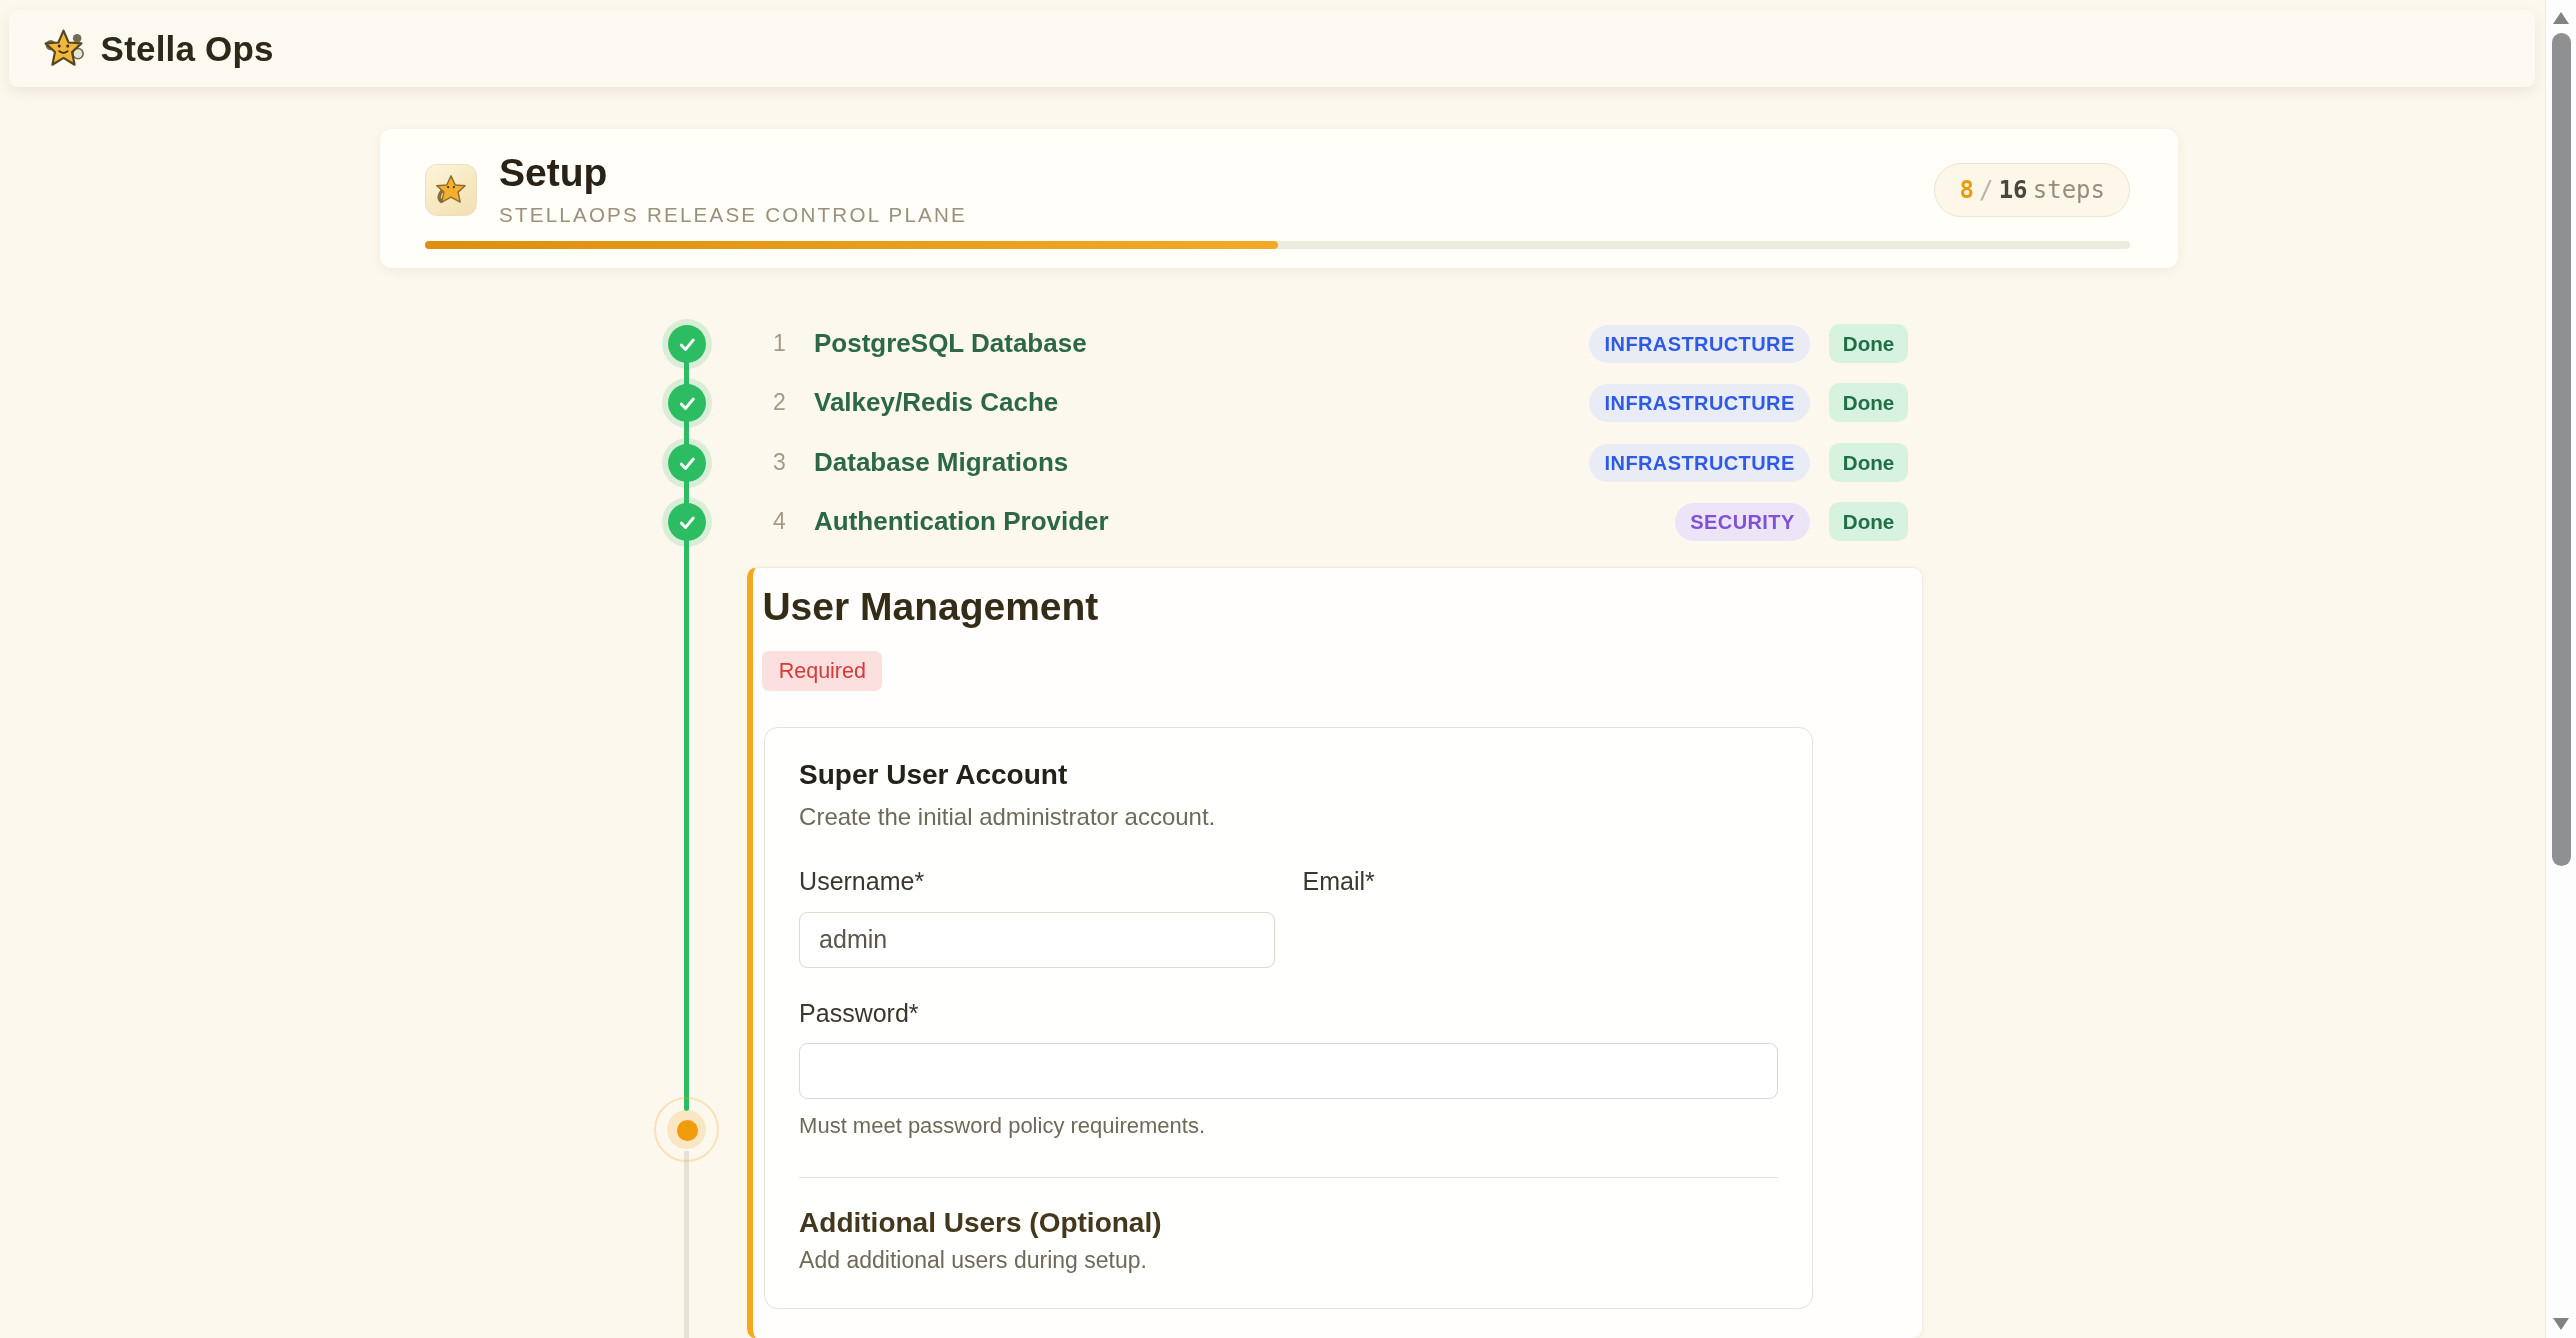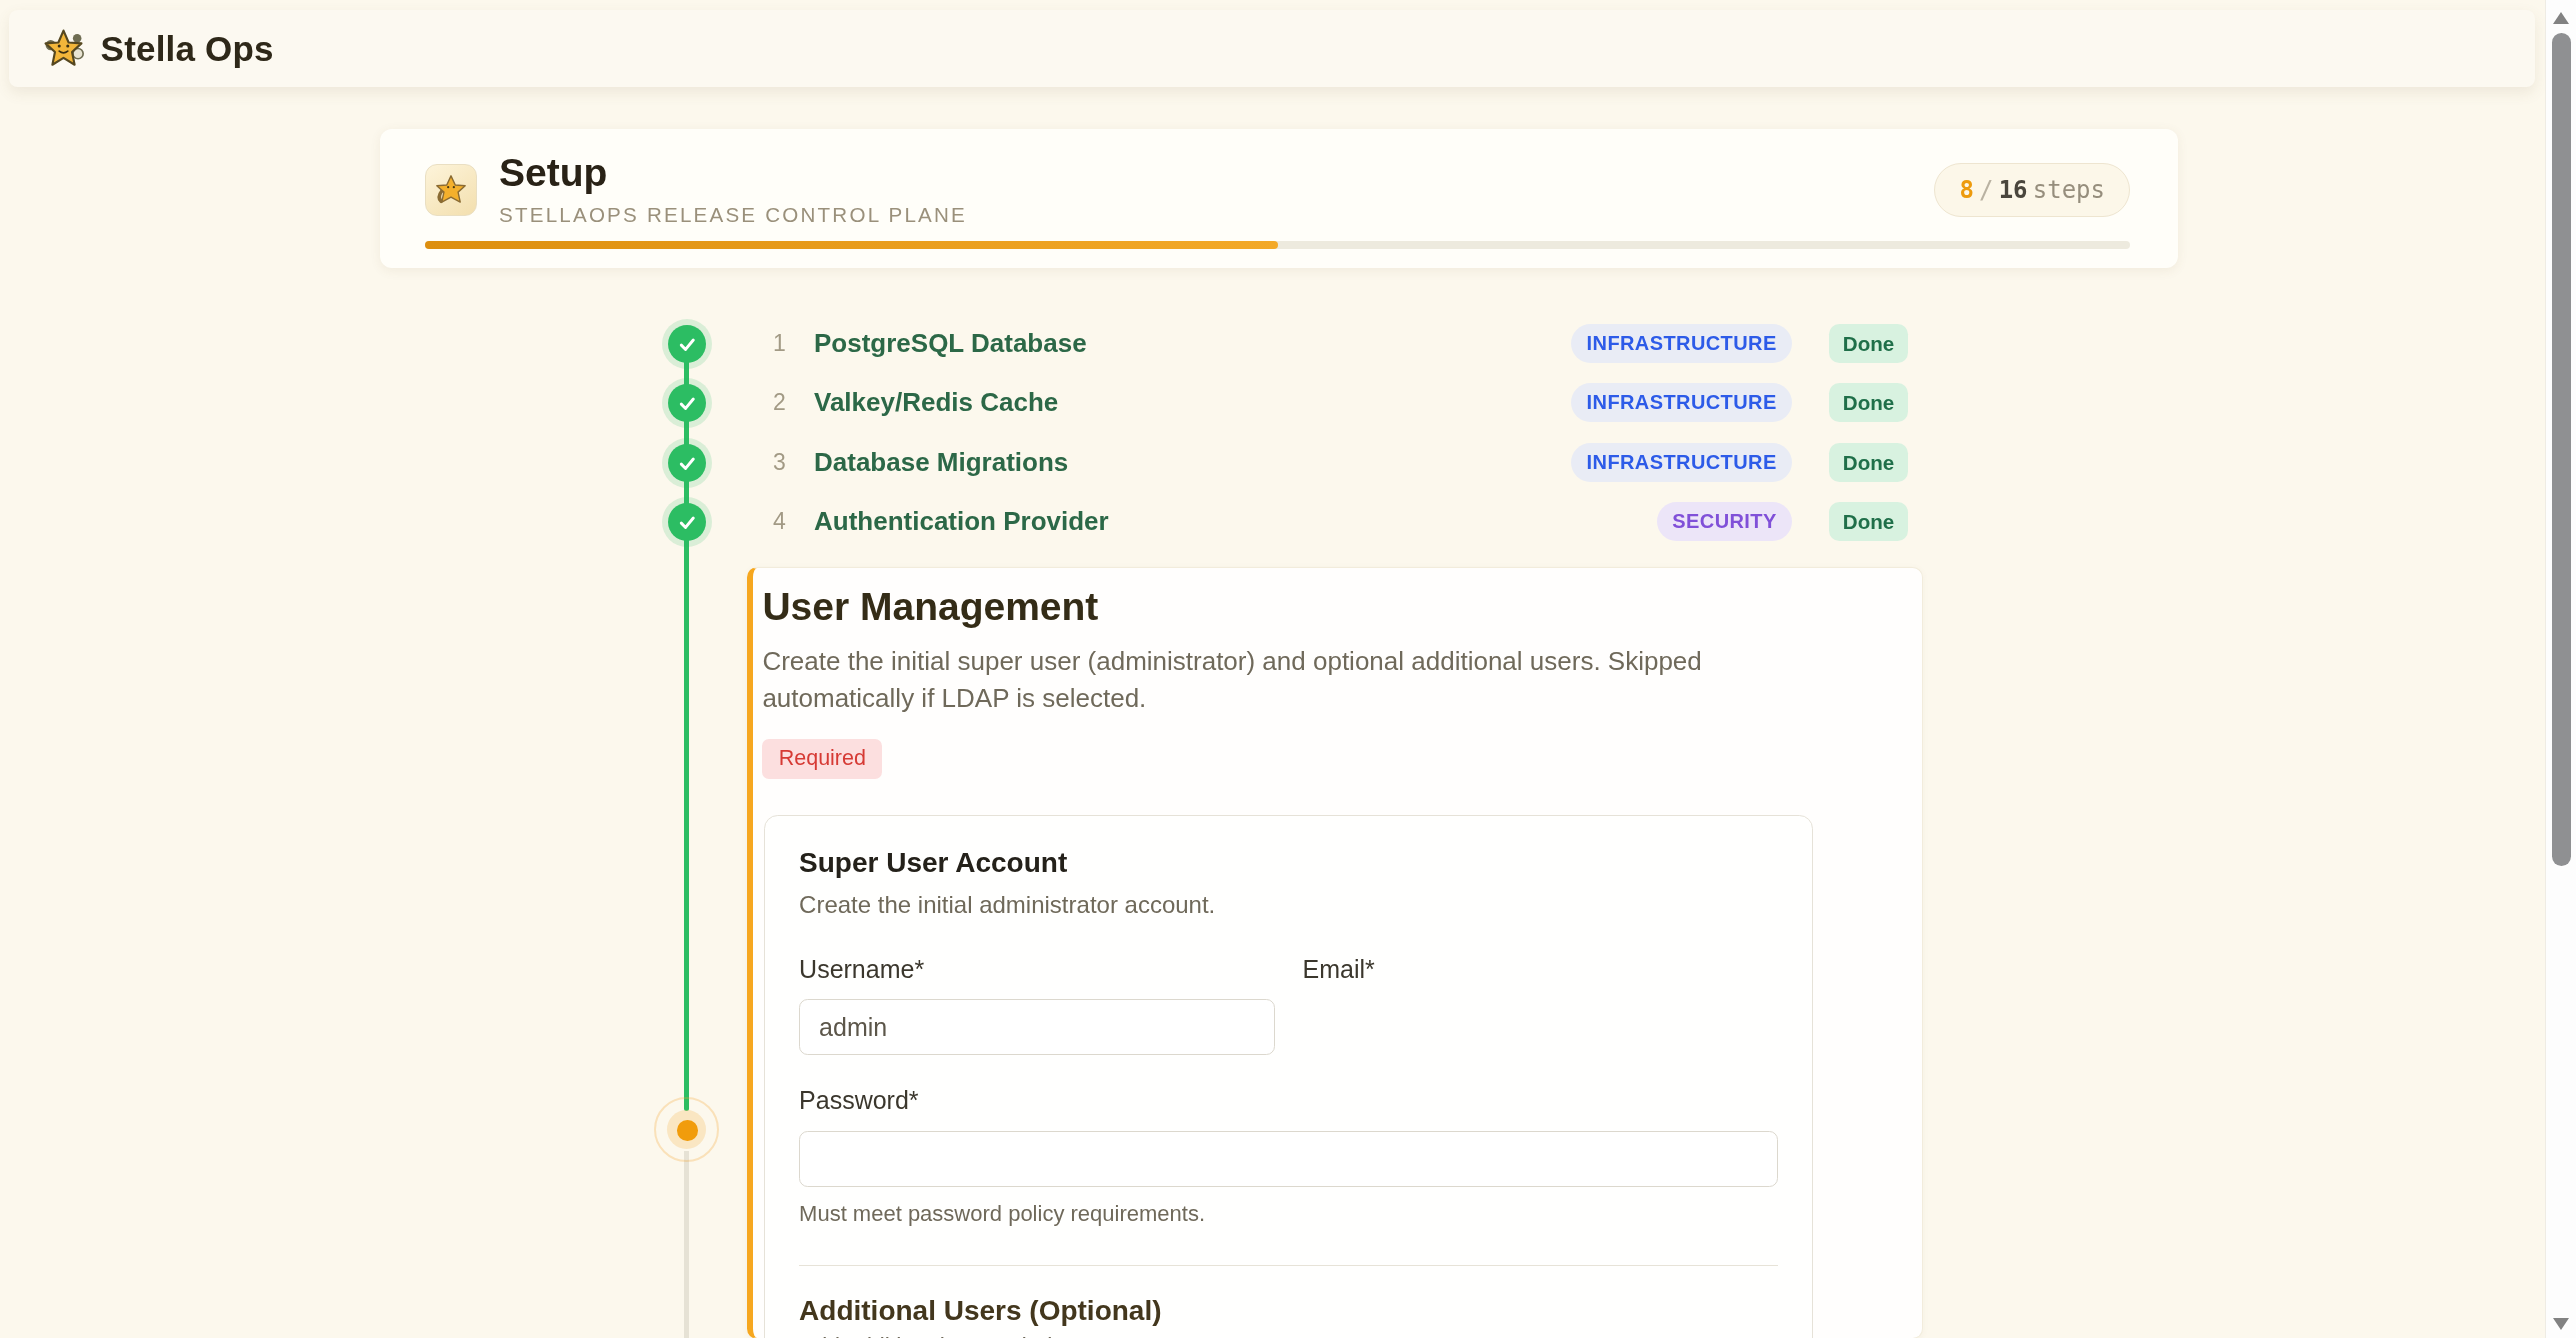--- a/index.html
+++ b/index.html
@@ -73,21 +73,21 @@
   .tl-current-glow  { position:absolute; left:667px; top:1110px; width:39px; height:39px; border-radius:50%; background:rgba(246,189,96,.30); z-index:2; }
   .tl-current-dot   { position:absolute; left:677px; top:1120px; width:20.6px; height:20.6px; border-radius:50%; background:#f19c0c; z-index:3; }
 
   
   .step-row {
     position:absolute; left:773px; width:1135px; height:41px;
     display:flex; align-items:center; z-index:2;
   }
   .step-num { width:29px; font-size:23px; font-weight:500; color:#a29a85; }
   .step-label { margin-left:12px; font-size:26px; font-weight:600; color:#2c6847; }
-  .step-badges { margin-left:auto; display:flex; align-items:center; gap:37px; }
+  .step-badges { margin-left:auto; display:flex; align-items:flex-end; gap:19px; }
   .cat-badge {
     font-size:20px; font-weight:700; letter-spacing:0.4px;
     padding:7.7px 15.5px; border-radius:858px;
   }
   .cat-infra { background:#e9ecf5; color:#2d5be8; }
   .cat-security { background:#ece5f8; color:#8050d8; }
   .done-badge { font-size:20.6px; font-weight:700; color:#1f6f49; background:#d8f2e0; padding:7.7px 13.7px; border-radius:10.3px; }
 
   
   .um-card {
@@ -232,21 +232,20 @@
   <span class="step-num">4</span>
   <span class="step-label">Authentication Provider</span>
   <span class="step-badges">
     <span class="cat-badge cat-security">SECURITY</span>
     <span class="done-badge">Done</span>
   </span>
 </div>
 
 <section class="um-card">
   <h1 class="um-title">User Management</h1>
-  <p class="um-desc">Create the initial super user (administrator) and optional additional users. Skipped automatically if LDAP is selected.</p>
   <span class="required-badge">Required</span>
 
   <div class="su-card">
     <h2 class="su-heading">Super User Account</h2>
     <p class="su-subheading">Create the initial administrator account.</p>
 
     <div class="field-grid">
       <div>
         <label class="field-label">Username*</label>
         <input class="text-input" type="text" value="admin" style="">

